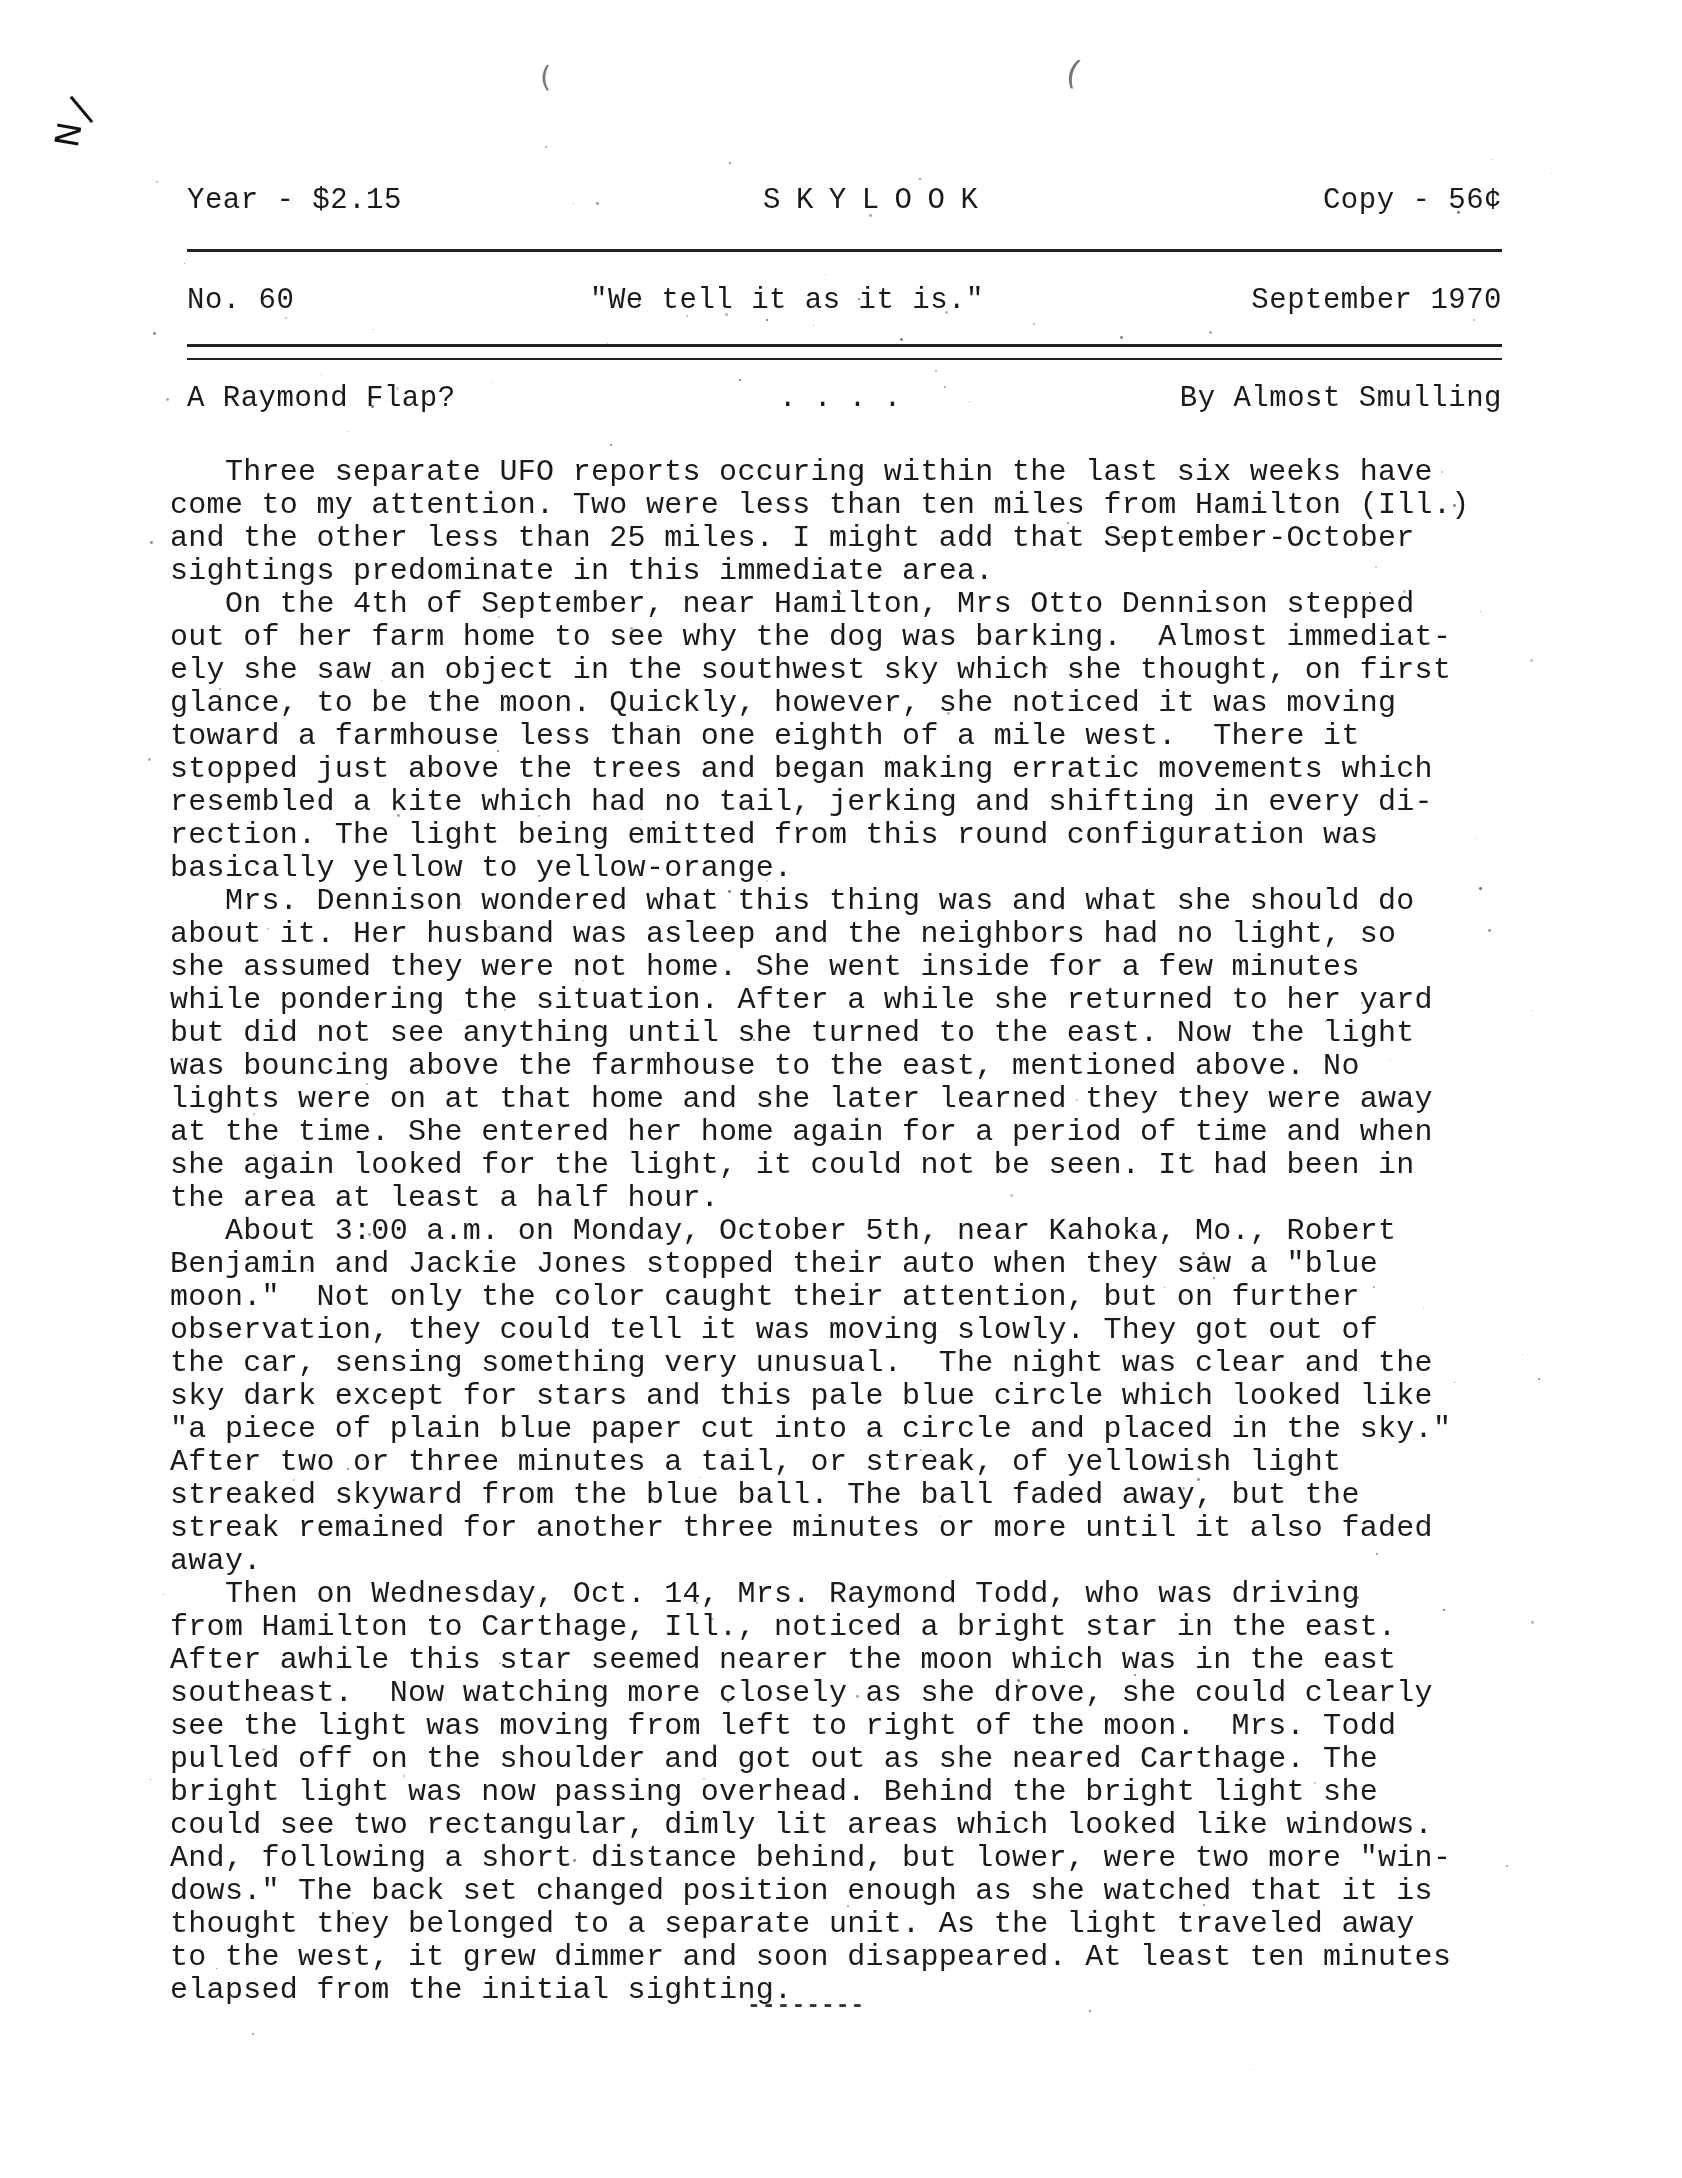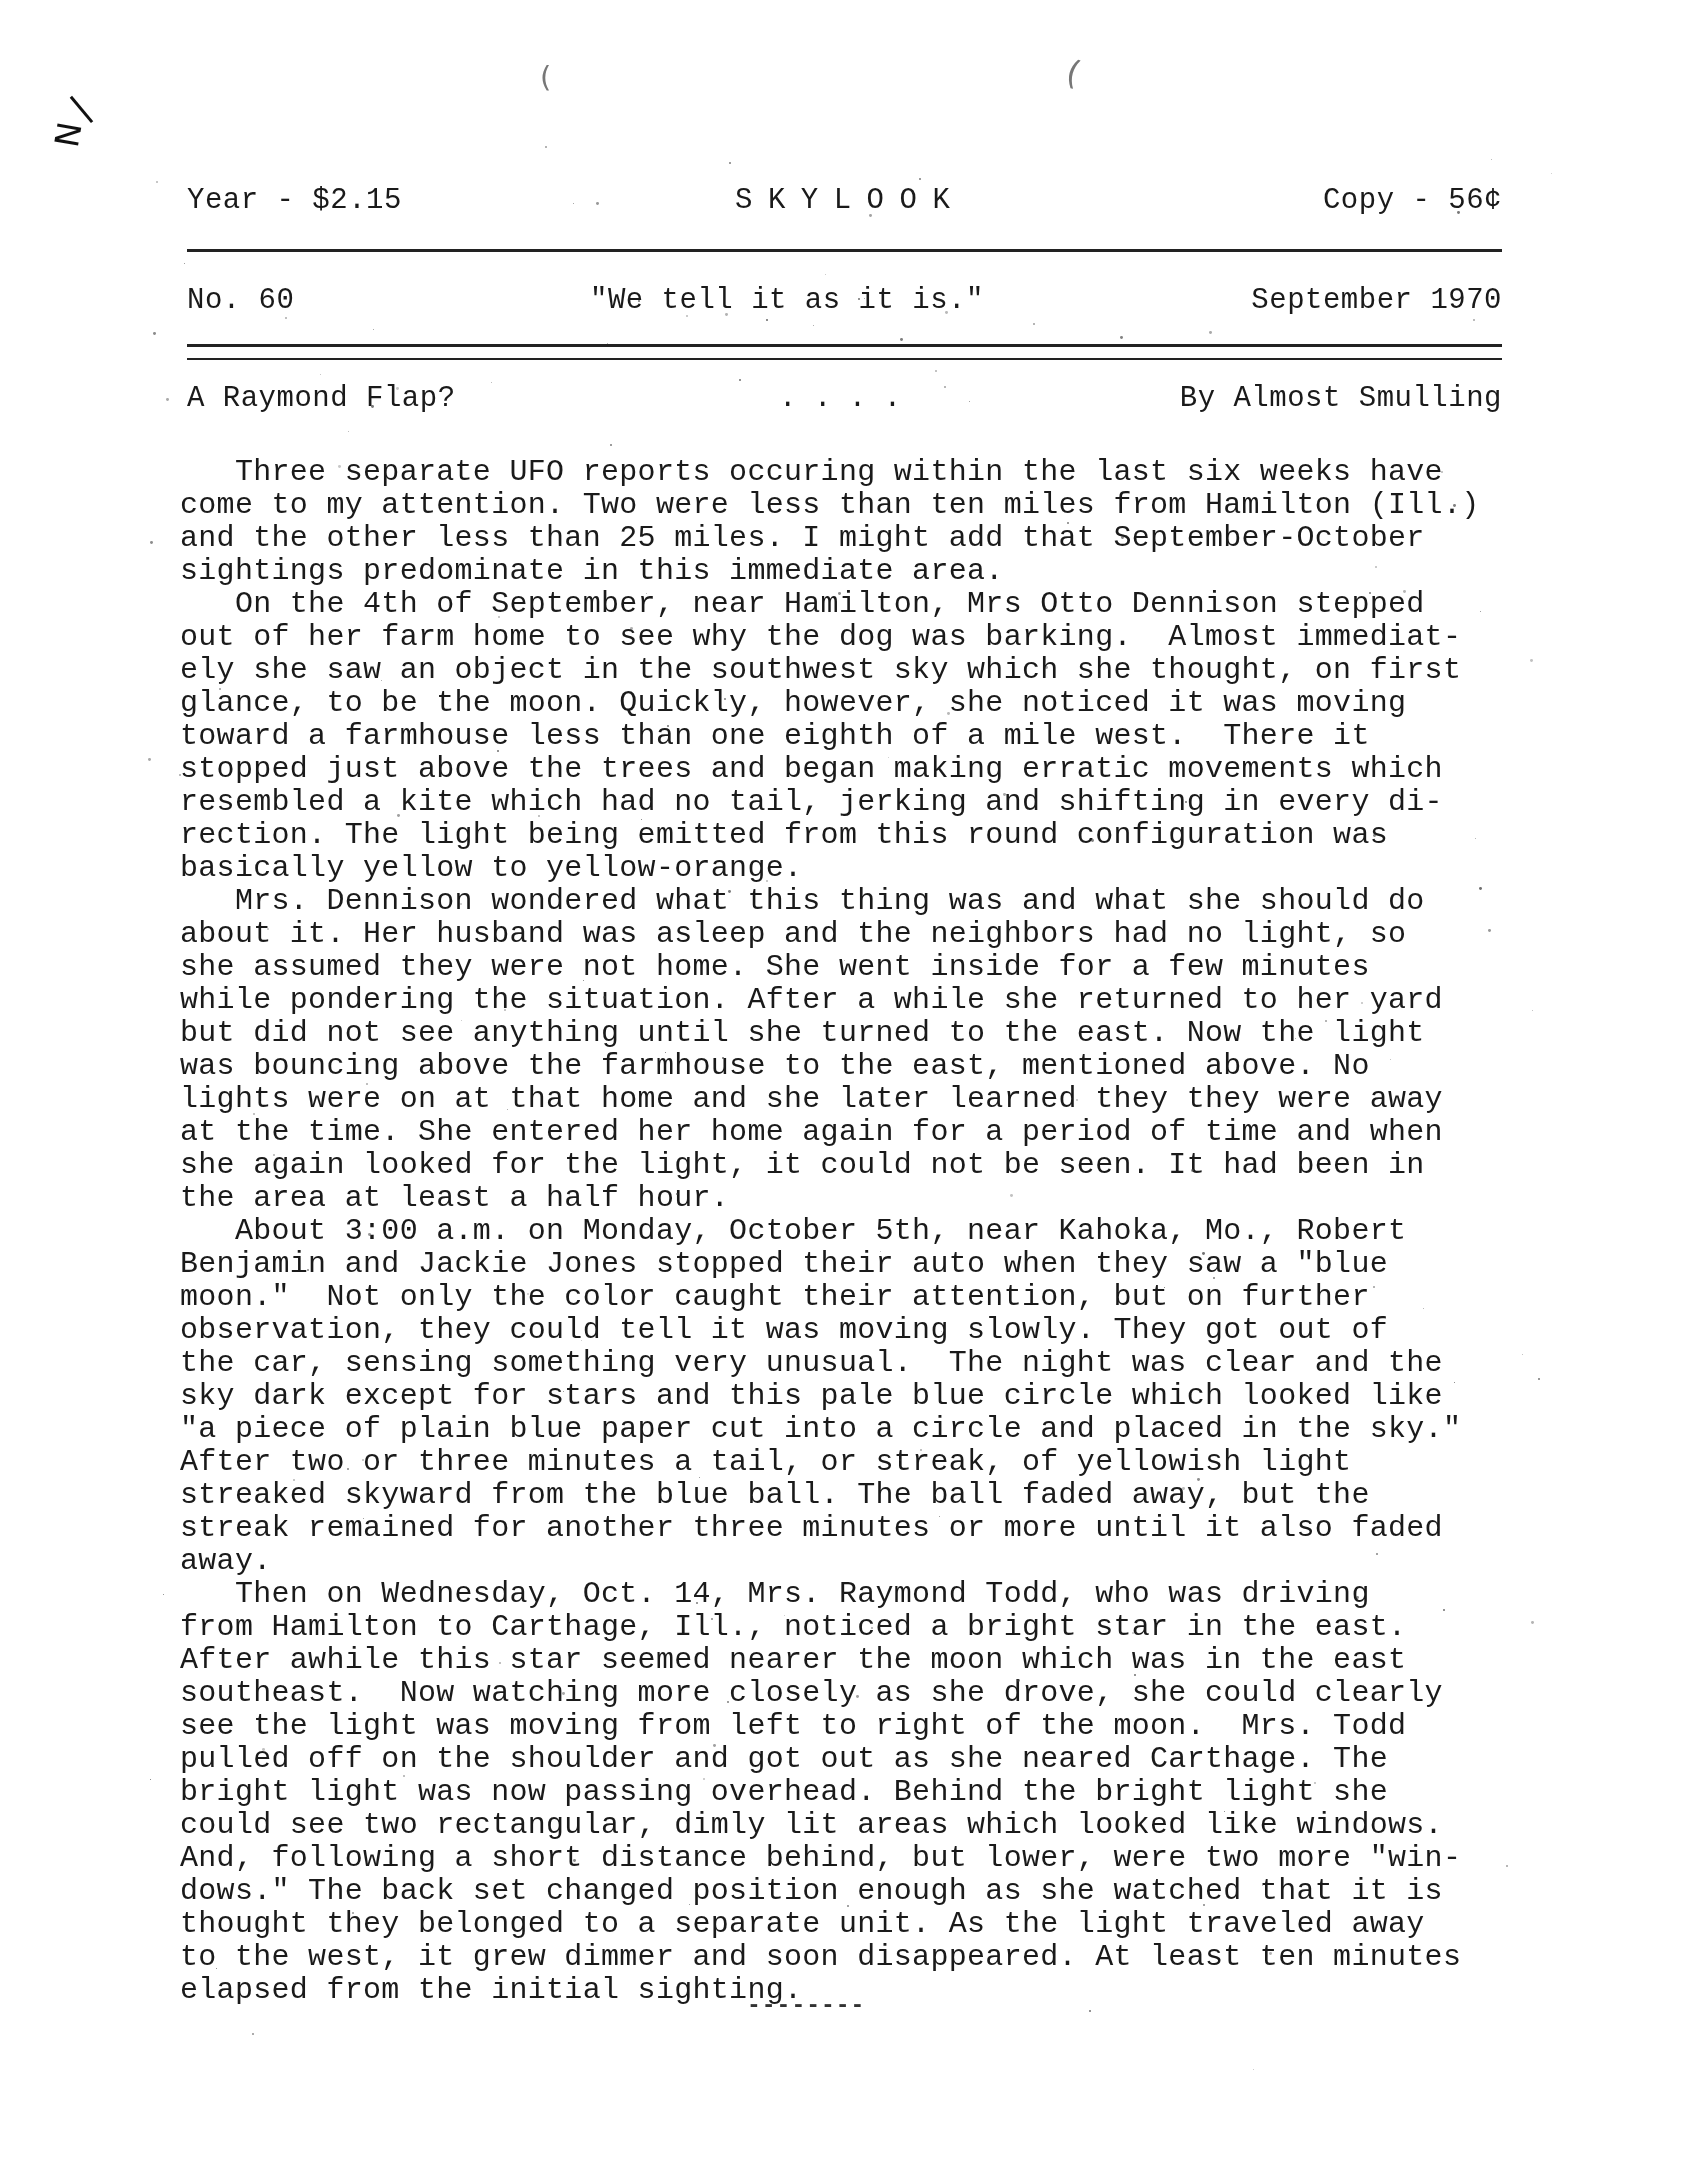--- a/index.html
+++ b/index.html
@@ -14,33 +14,33 @@
   .mark-slash { left: 80px; top: 93px; width: 2.9px; height: 33px; background: #111; transform: rotate(-40deg); }
   .mark-paren1 { left: 540px; top: 60px; font-size: 29px; color: #777; }
   .mark-paren2 { left: 1067px; top: 53px; font-size: 33px; color: #777; transform: rotate(15deg); }
 
   .hdr-row { position: absolute; left: 187px; width: 1315px; font-size: 29px; letter-spacing: 0.5px; }
   .hdr-row span { position: absolute; white-space: pre; }
   .row1 { top: 184px; }
   .row2 { top: 284px; }
   .row3 { top: 382px; }
   .left { left: 0; }
-  .center1 { left: 548px; letter-spacing: 15.5px; }
+  .center1 { left: 576px; letter-spacing: 15.5px; }
   .right1 { right: 0; }
   .center2 { left: 403px; }
   .right2 { right: 0; }
   .dots { left: 592px; letter-spacing: 17.5px; }
 
   .rule { position: absolute; left: 187px; width: 1315px; height: 2.9px; background: #222; }
   .r1 { top: 249px; }
   .r2 { top: 344px; }
   .r3 { top: 358px; height: 1.9px; }
 
   .body-text {
-    position: absolute; left: 180px; top: 456px; width: 1339px;
+    position: absolute; left: 170px; top: 456px; width: 1339px;
     font-size: 30px; line-height: 33px; white-space: pre; letter-spacing: 0.3px;
   }
   .body-text p { margin: 0; }
   .separator { position: absolute; left: 747px; top: 1993px; font-size: 23px; letter-spacing: 1px; font-weight: bold; color: #333; }
   .noise { position: absolute; background: #444; border-radius: 50%; }
 </style>
 </head>
 <body>
 
 <div class="page">

